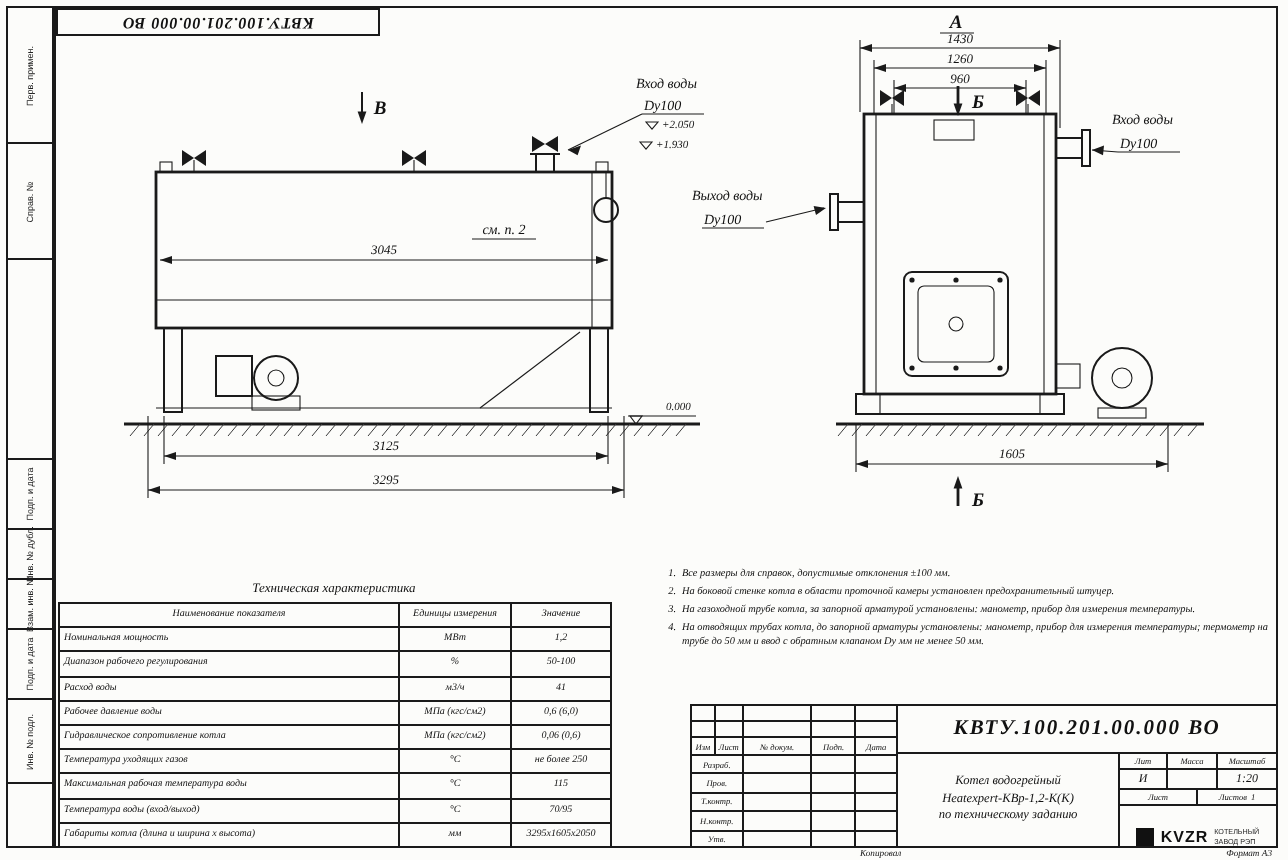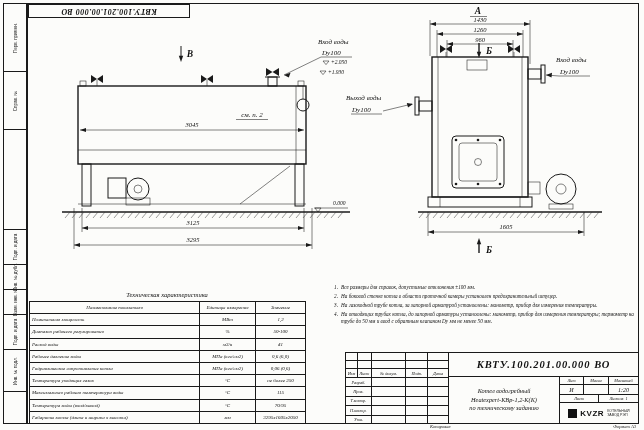--- a/index.html
+++ b/index.html
@@ -41,21 +41,21 @@
   .tb-left .tbr:last-child{border-bottom:none;}
   .tbc{border-right:0.7px solid #1a1a1a;box-sizing:border-box;font:italic 4.3px "Liberation Serif",serif;display:flex;align-items:center;justify-content:center;overflow:hidden;white-space:nowrap;}
   .tbc.nr{border-right:none;}
   .tb-right{flex:1;display:flex;flex-direction:column;}
   .tb-doc{height:24px;flex:none;border-bottom:1px solid #1a1a1a;box-sizing:border-box;display:flex;align-items:center;justify-content:center;font:italic bold 10.5px "Liberation Serif",serif;letter-spacing:1px;}
   .tb-bottom{flex:1;display:flex;}
   .tb-name{width:111px;flex:none;border-right:1px solid #1a1a1a;box-sizing:border-box;display:flex;flex-direction:column;align-items:center;justify-content:center;font:italic 6.3px "Liberation Serif",serif;text-align:center;line-height:1.35;}
   .tb-meta{flex:1;display:flex;flex-direction:column;}
   .mc{font-size:4.3px;}
   .mcv{font-size:6px;font-style:italic;}
-  .tb-logo{flex:1;display:flex;align-items:center;justify-content:center;gap:3px;}
+  .tb-logo{flex:1;display:flex;align-items:flex-end;justify-content:center;gap:3px;}
   .logo-mark{width:9px;height:9px;background:#111;flex:none;}
   .logo-txt{font:bold 8px "Liberation Sans",sans-serif;letter-spacing:0.5px;}
   .logo-sub{display:flex;flex-direction:column;font-size:3.6px;line-height:1.2;color:#222;}
   
   .footer-copy{position:absolute;left:430px;top:424px;font:italic 4.6px "Liberation Serif",serif;}
   .footer-format{position:absolute;right:8px;top:424px;font:italic 4.6px "Liberation Serif",serif;}
 </style>
 </head>
 <body>
 

